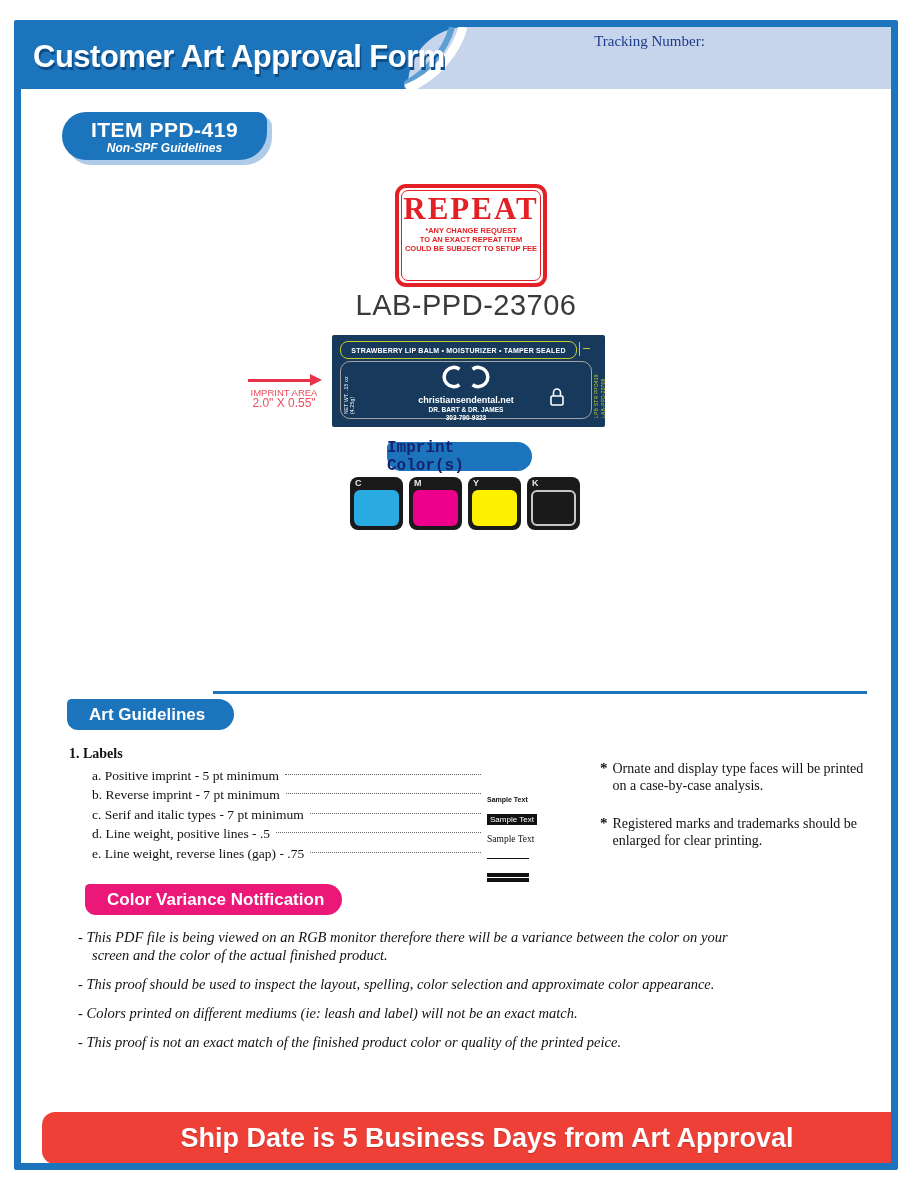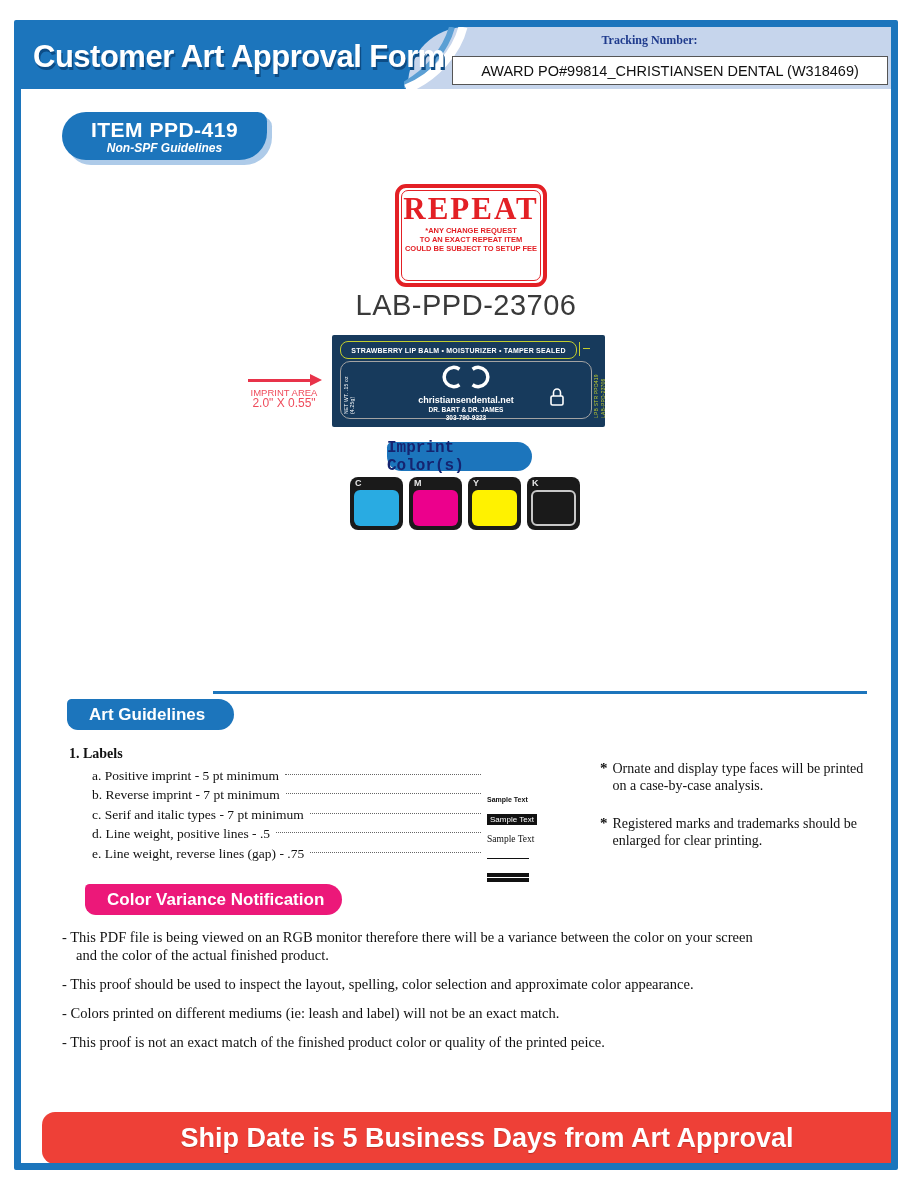--- a/index.html
+++ b/index.html
@@ -7,21 +7,21 @@
   .abs{position:absolute;}
   
   .frame{left:14px;top:20px;width:884px;height:1150px;border:7px solid #1C75BC;border-radius:2px;
          background:#fff;box-sizing:border-box;overflow:hidden;}
   .header-band{left:0;top:0;width:100%;height:62px;background:#1C75BC;}
   .tracking-panel{left:387px;top:0;width:483px;height:62px;background:#C6D5EC;border-top-left-radius:58px;}
   .swoosh{left:383px;top:0;width:64px;height:62px;}
   .form-title{left:12px;top:12px;color:#fff;font-size:31px;font-weight:700;letter-spacing:-0.5px;
               text-shadow:1.5px 2.5px 0 #0d4c85;}
   .tracking-label{left:387px;top:6px;width:483px;text-align:center;color:#1E3A8C;
-                  font-family:"Liberation Serif",serif;font-weight:bold;font-size:12px;}
+                  font-family:"Liberation Serif",serif;font-weight:normal;font-size:15px;}
   .tracking-box{left:431px;top:29px;width:434px;height:27px;background:#fff;border:1px solid #555;
                 display:flex;align-items:center;justify-content:center;font-size:14.5px;color:#111;}
   
   .item-shadow{left:46px;top:90px;width:205px;height:48px;background:#AECBE9;border-radius:26px 10px 30px 26px;}
   .item-badge{left:41px;top:85px;width:205px;height:48px;background:#1C75BC;border-radius:26px 10px 30px 26px;
               display:flex;flex-direction:column;align-items:center;justify-content:center;color:#fff;}
   .item-line1{font-size:21px;font-weight:bold;letter-spacing:0.5px;}
   .item-line2{font-size:12px;font-weight:bold;font-style:italic;margin-top:-1px;}
   
   .repeat-outer{left:374px;top:157px;width:152px;height:103px;border:4px solid #E32025;border-radius:11px;
@@ -88,41 +88,40 @@
   .ag-notes{left:579px;top:733px;width:300px;}
   .ag-note{display:flex;margin-bottom:21px;font-family:"Liberation Serif",serif;font-size:14px;color:#111;
            line-height:17px;}
   .ag-note .star{font-weight:bold;font-size:15px;margin-right:5px;}
   .ag-note .txt{width:268px;}
   
   .cv-badge{left:64px;top:857px;width:257px;height:31px;background:#EC1879;border-radius:6px 20px 20px 14px;
             display:flex;align-items:center;color:#fff;font-size:17px;font-weight:bold;padding-left:22px;
             box-sizing:border-box;}
   .cv-paras{left:41px;top:901px;width:706px;}
-  .cv-paras p{margin:0 0 11px 0;font-family:"Liberation Serif",serif;font-size:14.5px;line-height:18px;
-              color:#111;padding-left:14px;text-indent:-14px;}
+  .cv-paras p{margin:0 0 11px 16px;font-family:"Liberation Serif",serif;font-size:14.5px;line-height:18px;
+              color:#111;padding-left:14px;text-indent:-14px;font-style:italic;}
   
   .footer-bar{left:21px;top:1085px;width:890px;height:52px;background:#EE4037;border-radius:13px;
               display:flex;align-items:center;justify-content:center;color:#fff;font-size:27px;font-weight:bold;
               text-shadow:0 1px 1px rgba(120,20,20,.4);}
 </style>
 </head>
 <body>
 
 <div class="abs frame">
 
   <div class="abs header-band">
     <div class="abs tracking-panel"></div>
     <svg class="abs swoosh" viewBox="0 0 64 62">
       <path d="M48,0 C42,22 24,46 -4,60" stroke="#5B9FD4" stroke-width="6" fill="none"></path>
       <path d="M59,0 C53,24 32,50 2,62" stroke="#FFFFFF" stroke-width="9" fill="none"></path>
     </svg>
     <div class="abs form-title">Customer Art Approval Form</div>
     <div class="abs tracking-label">Tracking Number:</div>
-    <div class="abs tracking-box">AWARD PO#99814_CHRISTIANSEN DENTAL (W318469)</div>
   </div>
 
   <div class="abs item-shadow"></div>
   <div class="abs item-badge">
     <div class="item-line1">ITEM PPD-419</div>
     <div class="item-line2">Non-SPF Guidelines</div>
   </div>
 
   <div class="abs repeat-outer">
     <div class="repeat-inner">

